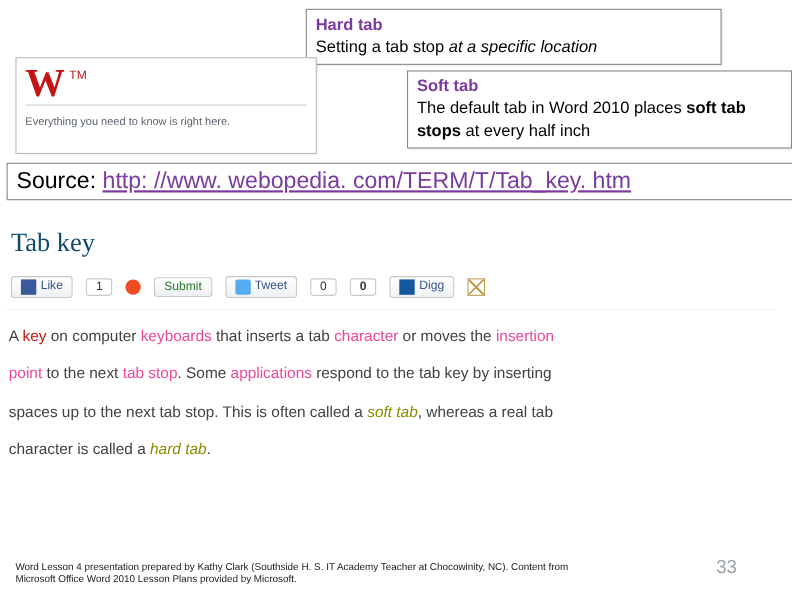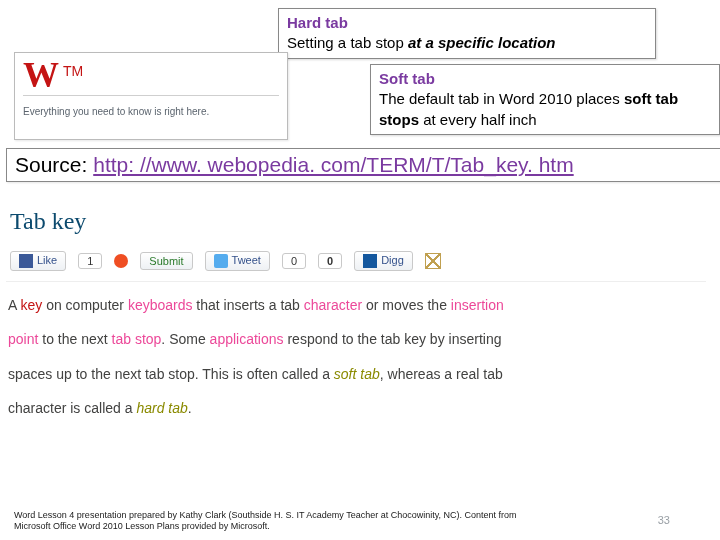--- a/index.html
+++ b/index.html
@@ -1,48 +1,48 @@
 <!DOCTYPE html>
 <html><head>
 <meta charset="utf-8">
 <style>
   html,body{margin:0;padding:0}
   body{width:720px;height:540px;background:#fff;font-family:Verdana,Geneva,sans-serif;color:#000;position:relative;overflow:hidden}
   .callout{position:absolute;border:1px solid #888;background:#fff;padding:4px 8px;font-size:15px;line-height:1.35;box-shadow:1px 1px 2px rgba(0,0,0,.15)}
   .callout .title{font-weight:bold;color:#7a3aa0}
   .hard{left:278px;top:8px;width:360px}
-  .hard .spec{font-style:italic;font-weight:bold}
+  .hard .spec{font-style:italic;font-weight:normal}
   .soft{left:370px;top:64px;width:332px}
   .soft .stops{font-weight:bold}
   .logo-wrap{position:absolute;left:14px;top:52px;width:256px;height:78px;border:1px solid #bbb;box-shadow:1px 1px 2px rgba(0,0,0,.1);background:#fff;padding:6px 8px 2px;display:flex;flex-direction:column}
   .logo-row{display:flex;align-items:flex-end;gap:4px}
   .logo-w{font-family:Georgia,serif;font-weight:bold;font-size:36px;color:#c41414;line-height:.9}
   .logo-rest{font-family:Georgia,serif;font-size:24px;letter-spacing:.5px;color:#1d3a6a;font-weight:bold}
-  .logo-tm{font-size:14px;color:#c41414;align-self:flex-start;margin-top:4px}
+  .logo-tm{font-size:11px;color:#c41414;align-self:flex-start;margin-top:4px}
   .tagline{font-size:10px;color:#5b646e;border-top:1px solid #cfcfcf;margin-top:4px;padding-top:10px}
   .source-box{position:absolute;left:6px;top:148px;width:700px;border:1px solid #888;background:#fff;padding:4px 8px;font-size:21px;box-shadow:1px 1px 2px rgba(0,0,0,.1)}
   .source-box a{color:#7a3aa0;}
   .tabkey-block{position:absolute;left:6px;top:200px;width:700px}
   .tabkey-title{font-family:Liberation Serif, serif;font-size:24px;color:#0c4a6e;margin:8px 4px 12px}
   .share-row{display:flex;align-items:center;gap:12px;padding:4px 4px 10px;border-bottom:1px solid #eee}
   .pill{display:flex;align-items:flex-start;gap:4px;border:1px solid #c9c9c9;border-radius:3px;background:linear-gradient(#fff,#eef1f4);padding:2px 8px;font-size:11px;color:#34518b;font-family:Arial,sans-serif;cursor:pointer}
   .count{border:1px solid #c9c9c9;border-radius:3px;background:#fff;padding:1px 8px;font-size:11px;color:#333;font-family:Arial,sans-serif}
   .ic{width:14px;height:14px;display:inline-block}
   .fb{background:#3b5998}
   .su{background:#ef4e23;border-radius:50%}
   .tw{background:#55acee;border-radius:2px}
   .dg{background:#14589e}
   .mail{position:relative;border:1px solid #c0a050;background:#fff}
   .mail:after{content:"";position:absolute;left:0;top:0;right:0;bottom:0;background:linear-gradient(to bottom right,transparent 45%,#c0a050 46%,#c0a050 54%,transparent 55%),linear-gradient(to bottom left,transparent 45%,#c0a050 46%,#c0a050 54%,transparent 55%)}
   .def{font-family:Arial,sans-serif;font-size:14px;color:#424241;line-height:2.45;margin:6px 2px 0}
   .def .kw0{color:#c41414}
   .def .kw1{color:#ec4899}
   .def .kw2{color:#8a8a00;font-style:italic}
   .footer-attrib{position:absolute;left:14px;bottom:8px;width:520px;font-size:9px;font-family:Arial,sans-serif;color:#1a1a1a;line-height:1.25}
-  .slide-num{position:absolute;right:50px;bottom:14px;font-size:11px;color:#9aa0a6;font-family:Arial,sans-serif}
+  .slide-num{position:absolute;right:50px;bottom:14px;font-size:17px;color:#9aa0a6;font-family:Arial,sans-serif}
 </style>
 </head>
 <body>
 
 <div class="callout hard">
   <div class="title">Hard tab</div>
   <div>
     <span>Setting a tab stop </span><span class="spec">at a specific location</span>
   </div>
 </div>

